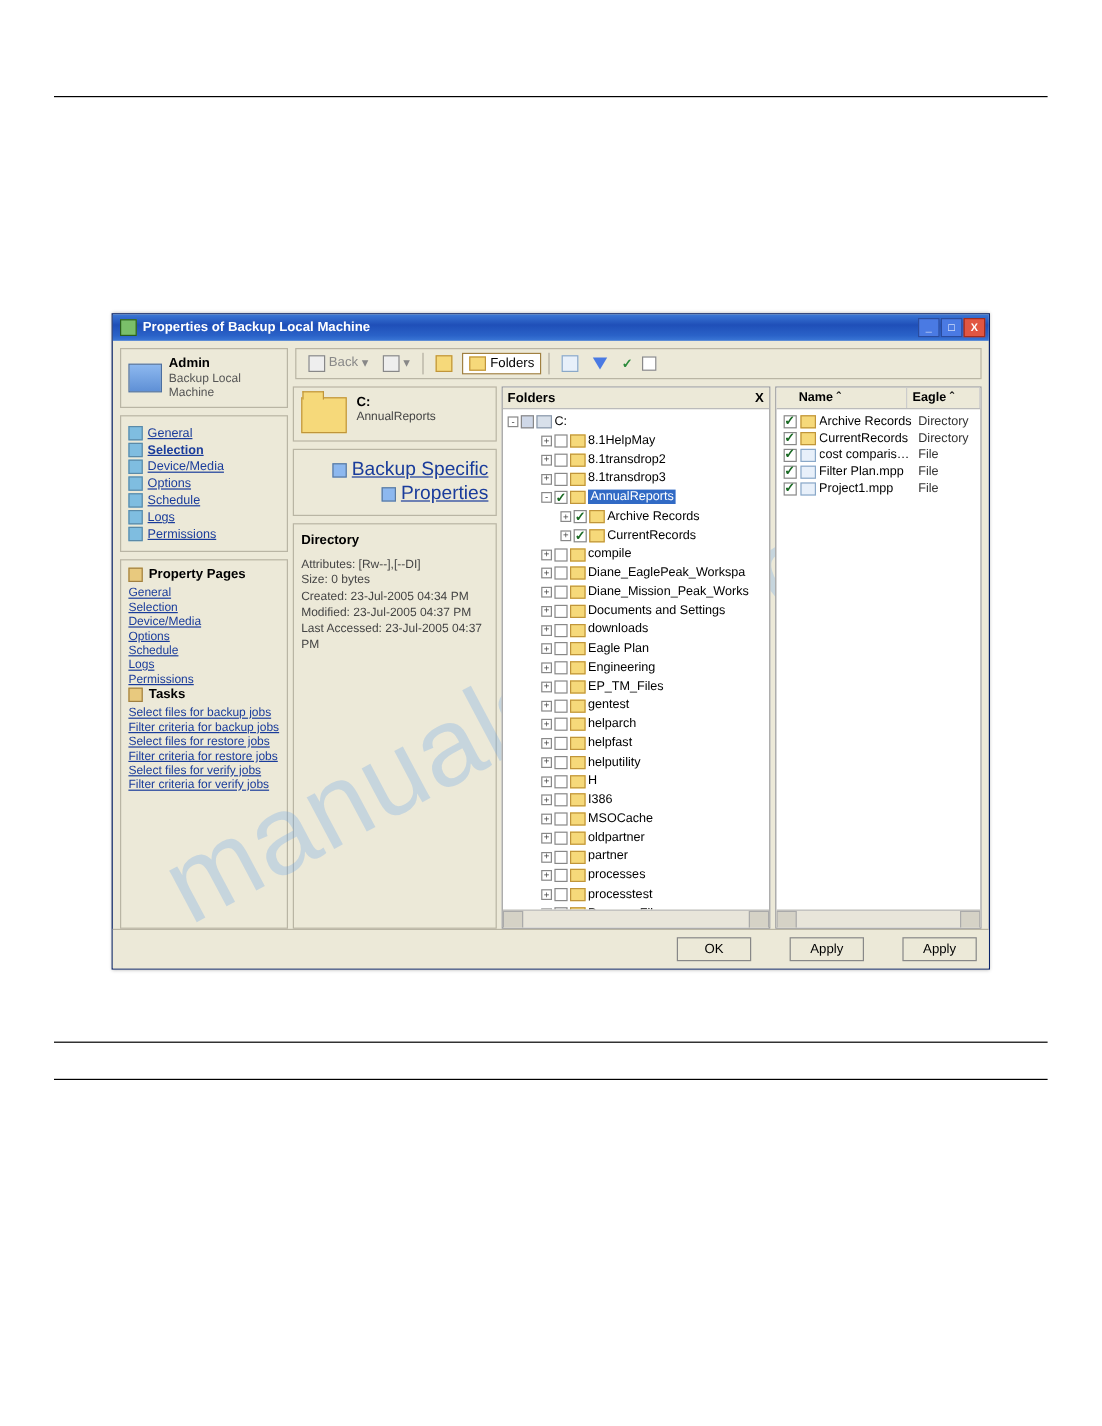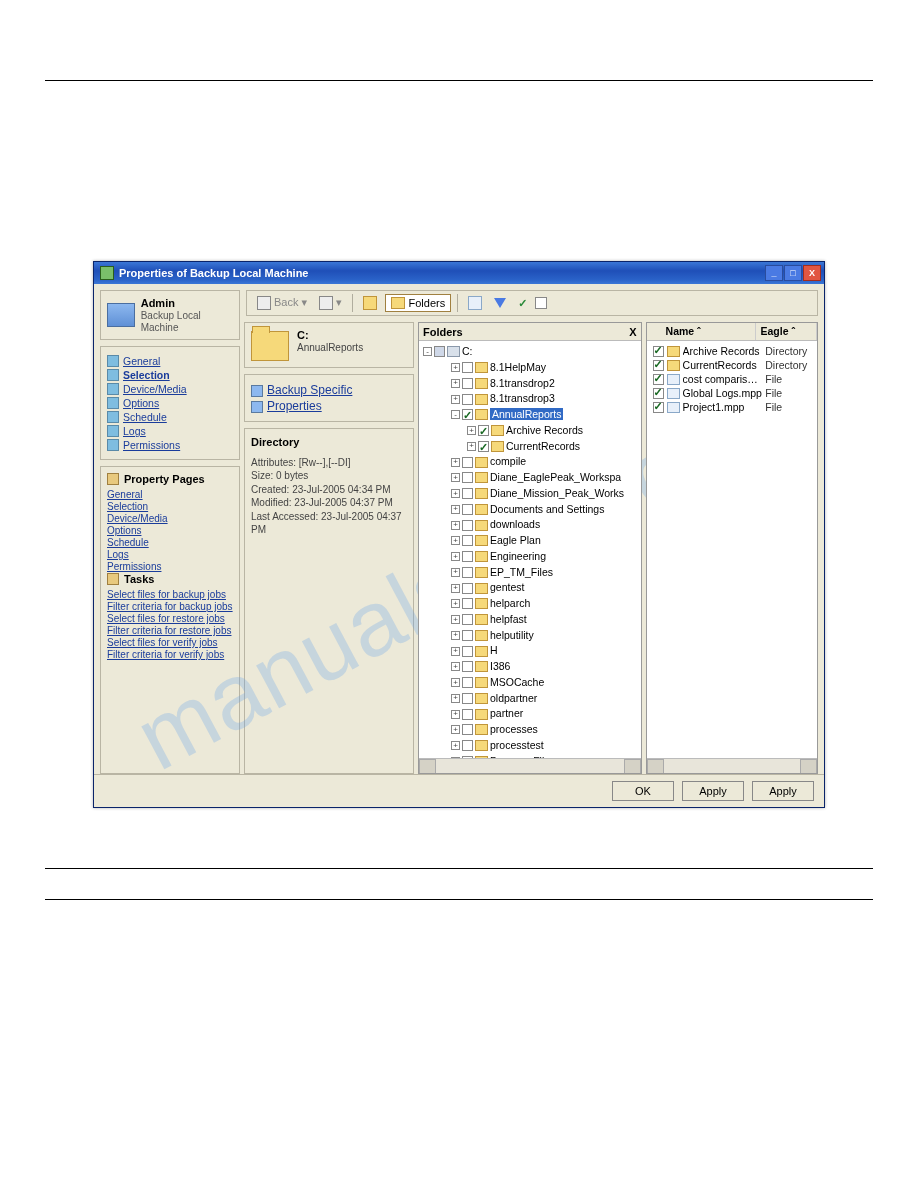--- a/index.html
+++ b/index.html
@@ -92,21 +92,21 @@
   .pathpanel .folder-big {
     width: 38px; height: 30px; background:#f6d97a; border:1px solid #c0953a;
     position:relative; margin-top:2px;
   }
   .pathpanel .folder-big::before {
     content:''; position:absolute; top:-6px; left:0; width:16px; height:6px;
     background:#f6d97a; border:1px solid #c0953a; border-bottom:none;
   }
   .pathpanel .ptxt b { display:block; font-size:11px; }
   .pathpanel .ptxt span { color:#444; font-size:10px; }
-  .midlinks a { display:block; margin:2px 0; font-size:12px; }
+  .midlinks a { display:block; margin:2px 0; font-size:16px;text-align:right; }
   .midlinks .mi { width:12px; height:12px; background:#8db8ef; border:1px solid #5a7aa0; display:inline-block; vertical-align:middle; margin-right:4px; }
   .dirinfo .dhdr { font-weight:bold; margin-bottom:6px; color:#000; font-size:11px; }
   .dirinfo div { color:#444; font-size:10px; line-height:1.35; }
   .rightwrap { flex:1; display:flex; gap:4px; min-width:0; }
   .treepanel, .listpanel {
     background:#fff; border:1px solid #999; overflow:hidden; position:relative;
     display:flex; flex-direction:column;
   }
   .treepanel { flex: 1.3 1 0; }
   .listpanel { flex: 1 1 0; }
@@ -144,21 +144,21 @@
     background:#d5d2c6; border:1px solid #aaa;
   }
   .scroll-x::before { left:0; } .scroll-x::after { right:0; }
   .footer-btns {
     display:flex; justify-content:flex-end; gap:8px;
     padding: 6px 10px; background:#ece9d8; border-top:1px solid #b9b5a4;
   }
   .btn {
     width: 62px; height: 20px; background:#ece9d8;
     border:1px solid #888; font-size:11px; display:flex;
-    align-items:center; justify-content:center;
+    align-items:center; justify-content:center;margin-left:24px;
   }
   .watermark {
     position:absolute; left:50px; top:430px; font-size:92px;
     color:rgba(100,160,235,.28); font-weight:400;
     transform: rotate(-28deg); transform-origin: left center;
     pointer-events:none; font-family: Arial, sans-serif; letter-spacing:1px;
   }
 </style>
 </head>
 <body>
@@ -515,21 +515,21 @@
               </div>
               <div class="filerow">
                 <span class="cb chk"></span>
                 <span class="fi file"></span>
                 <span class="nm">cost comparison.xls</span>
                 <span class="ty">File</span>
               </div>
               <div class="filerow">
                 <span class="cb chk"></span>
                 <span class="fi file"></span>
-                <span class="nm">Global Logs.mpp</span>
+                <span class="nm">Filter Plan.mpp</span>
                 <span class="ty">File</span>
               </div>
               <div class="filerow">
                 <span class="cb chk"></span>
                 <span class="fi file"></span>
                 <span class="nm">Project1.mpp</span>
                 <span class="ty">File</span>
               </div>
             </div>
           <div class="scroll-x"></div>

